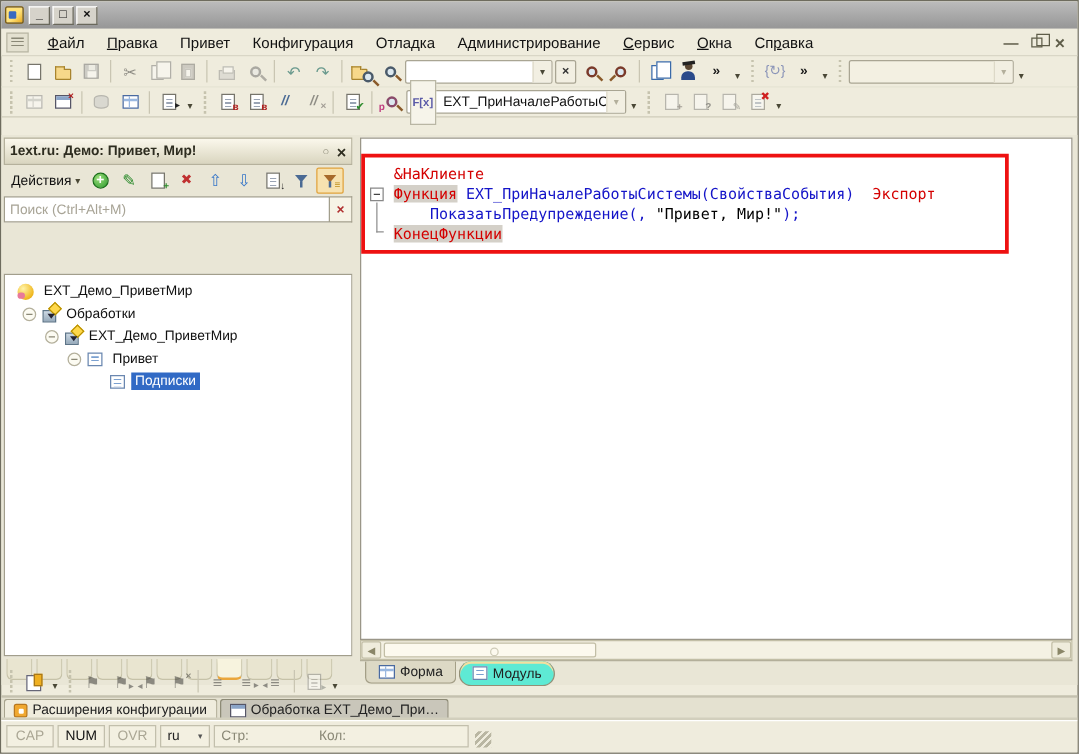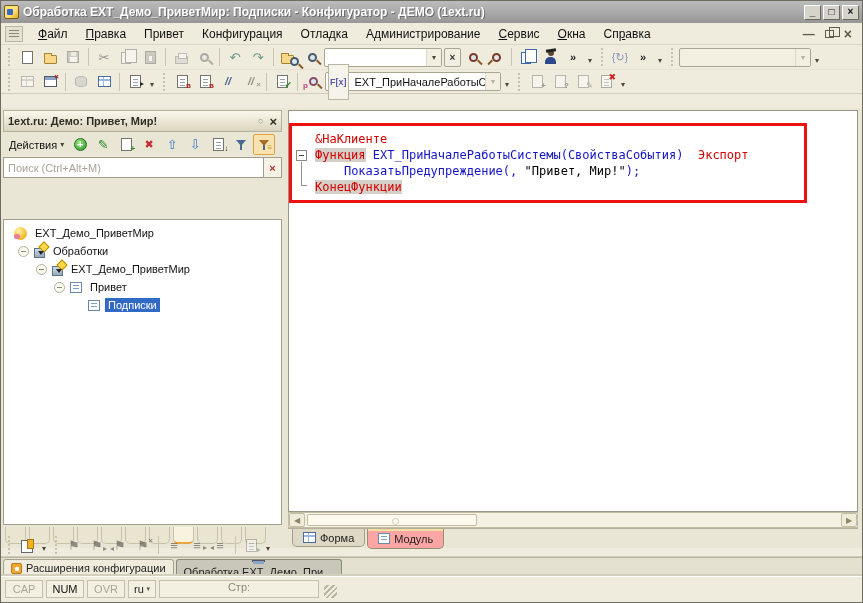--- a/index.html
+++ b/index.html
@@ -141,58 +141,57 @@
   
   .hscroll{position:absolute;left:0;right:0;bottom:20px;height:16px;background:#f4f1e3;border:1px solid #c2bea6;display:flex;align-items:center;}
   .sbtn{width:16px;height:14px;background:#efecdc;border:1px solid #c2bea6;border-radius:2px;display:flex;align-items:center;
     justify-content:center;font-size:8px;color:#8a8668;flex:none;}
   .sthumb{width:170px;height:12px;margin-left:2px;background:#fcf9ee;border:1px solid #c2bea6;border-radius:2px;position:relative;}
   .sthumb::after{content:"";position:absolute;left:50%;top:3px;width:5px;height:5px;border:1px solid #cfccb8;border-radius:50%;}
   
   .etabs{position:absolute;left:0;right:0;bottom:0;height:20px;display:flex;gap:2px;padding-left:4px;border-top:1px solid #b3af9a;}
   .etab{display:flex;align-items:center;gap:4px;padding:0 10px;border:1px solid #a49f87;border-top:none;
     border-radius:0 0 5px 5px;background:#ddd9c5;font-size:11px;color:#222;height:18px;}
-  .etab.active{background:#fca5a5;height:20px;border-color:#948f76;box-shadow:inset 0 2px 0 #f3dfa0;}
+  .etab.active{background:#5eead4;height:20px;border-color:#948f76;box-shadow:inset 0 2px 0 #f3dfa0;border-radius:10px;}
   
   .lp-stubs{position:absolute;left:0;right:0;bottom:0;height:21px;display:flex;gap:3px;padding-left:2px;}
   .stub{width:21px;height:17px;background:#e9e5d0;border:1px solid #c6c2a8;border-top:none;border-radius:0 0 5px 5px;}
   .stub.active{background:#f7f3de;border-bottom:2px solid #eaa63c;}
   
   .btoolbar{position:absolute;left:0;right:0;top:533px;height:23px;display:flex;align-items:center;padding:0 2px;gap:1px;
     border-bottom:1px solid #cfccba;}
   .bookmk{width:13px;height:13px;position:relative;}
   .bookmk::before{content:"";position:absolute;left:0;top:1px;width:10px;height:11px;background:#fff;border:1px solid #667;}
   .bookmk::after{content:"";position:absolute;right:0;top:0;width:5px;height:8px;background:#f0b020;border:1px solid #a87818;}
   
   .wintabs{position:absolute;left:0;right:0;top:556px;height:19px;display:flex;gap:2px;padding-left:2px;
     border-top:1px solid #b9b6a4;background:#e4e1d0;}
   .wtab{display:flex;align-items:center;gap:4px;padding:0 7px;font-size:11px;color:#222;background:#efecdd;
     border:1px solid #a8a48e;border-bottom:none;border-radius:3px 3px 0 0;margin-top:1px;}
-  .wtab.active{background:#c9c6ba;border-color:#8d8a76;flex-direction:column;}
+  .wtab.active{background:#c9c6ba;border-color:#8d8a76;}
   
   .statusbar{position:absolute;left:0;right:0;top:575px;height:26px;background:#efecdd;border-top:1px solid #fff;
     box-shadow:0 -2px 0 #d2cfbd;display:flex;align-items:center;padding:3px 4px 4px;gap:3px;}
   .spanel{height:18px;border:1px solid #c2bfac;display:flex;align-items:center;padding:0 5px;font-size:11px;background:#f3f0e1;}
   .smsg{flex:1;color:#222;}
   .skey{width:38px;justify-content:center;color:#aaa694;}
   .skey.on{color:#111;}
-  .slang{width:28px;justify-content:space-between;color:#222;align-items:center;}
+  .slang{width:40px;justify-content:space-between;color:#222;align-items:center;}
   .slang .dda{font-size:7px;color:#555;}
-  .spos{width:160px;gap:56px;color:#8a8876;flex-direction:column;}
+  .spos{width:204px;gap:56px;color:#8a8876;}
   .sgrip{width:13px;height:13px;margin-left:2px;align-self:flex-end;
     background:repeating-linear-gradient(135deg,transparent 0 2px,#b9b6a2 2px 4px);}
 </style>
 </head>
 <body>
 
 <div class="win">
 
   <div class="titlebar">
     <span class="appico"></span>
-    <span class="title-text">Обработка EXT_Демо_ПриветМир: Подписки - Конфигуратор - ДЕМО (1ext.ru)</span>
     <span class="tbtns">
       <span class="tb">_</span>
       <span class="tb">□</span>
       <span class="tb">×</span>
     </span>
   </div>
 
   <div class="menubar">
     <span class="menugrip"></span>
     <span class="mitem"><u>Ф</u>айл</span>

